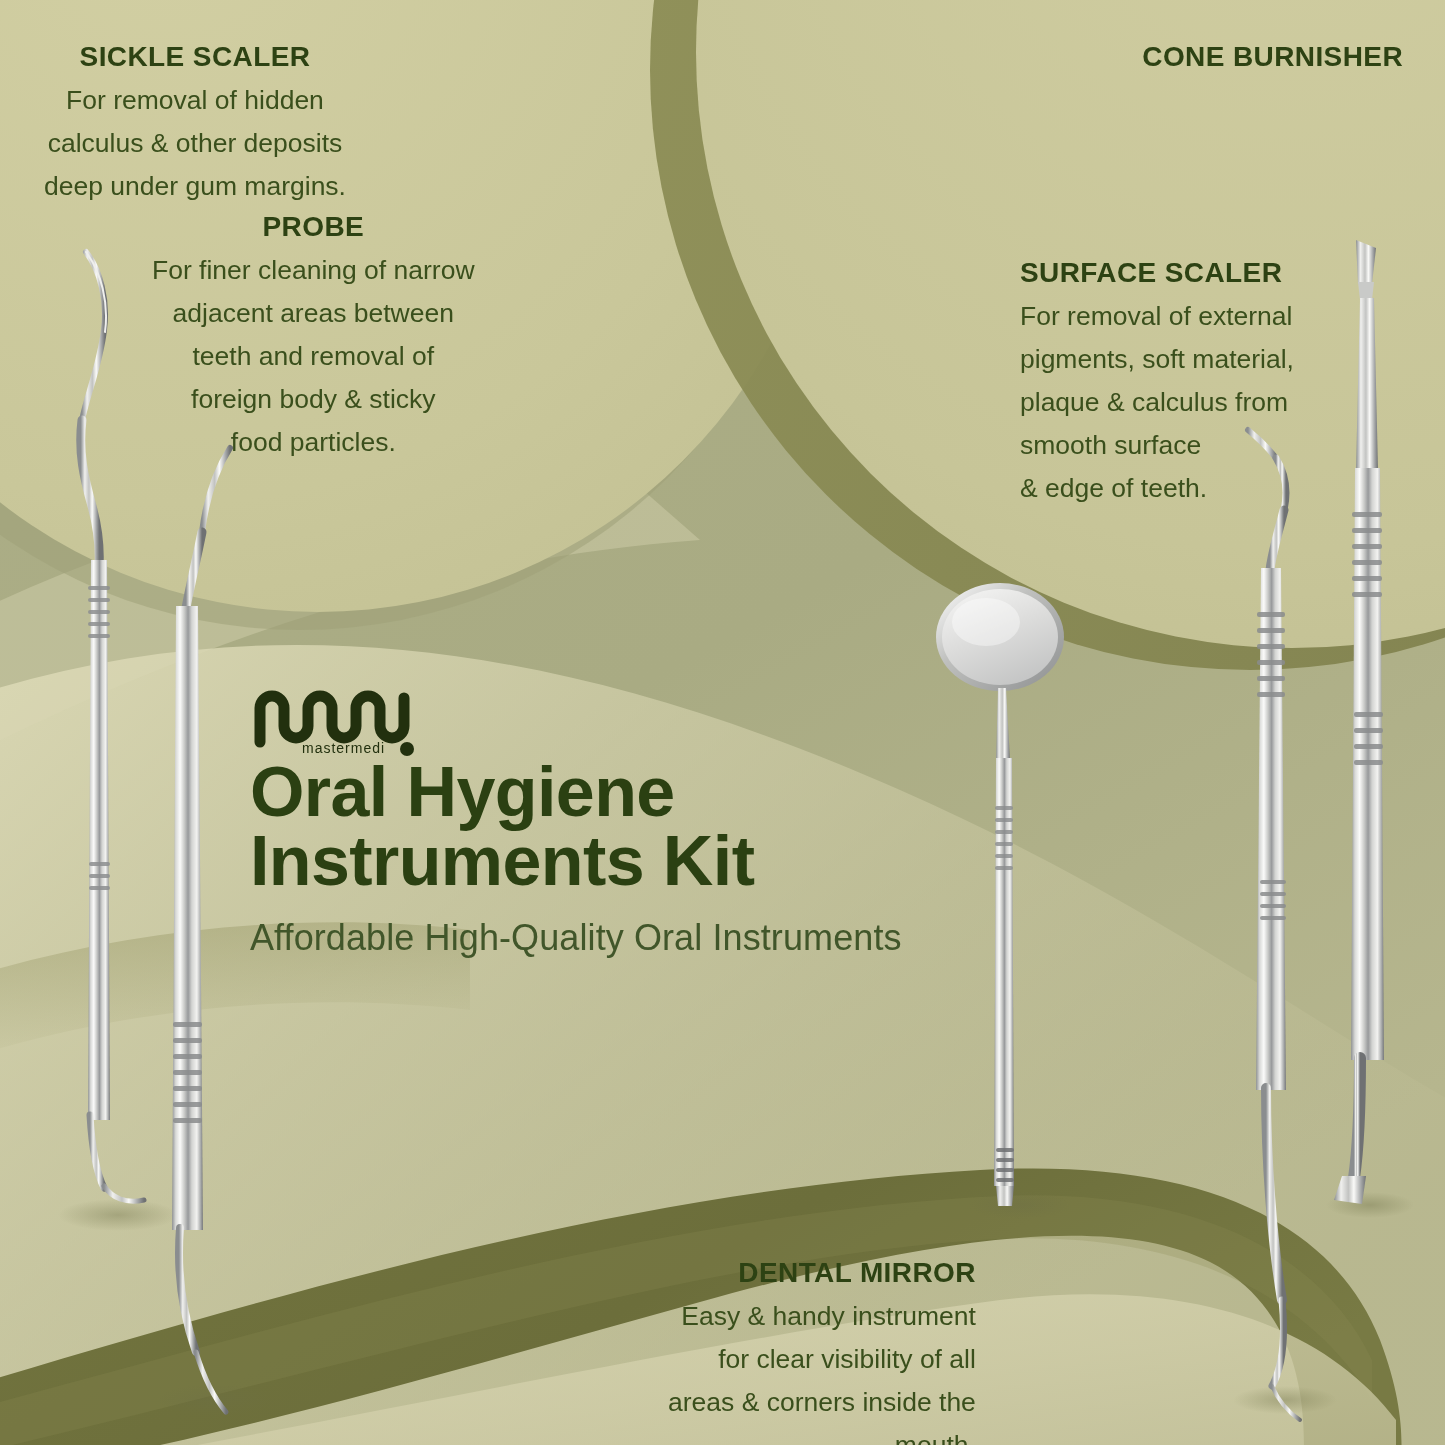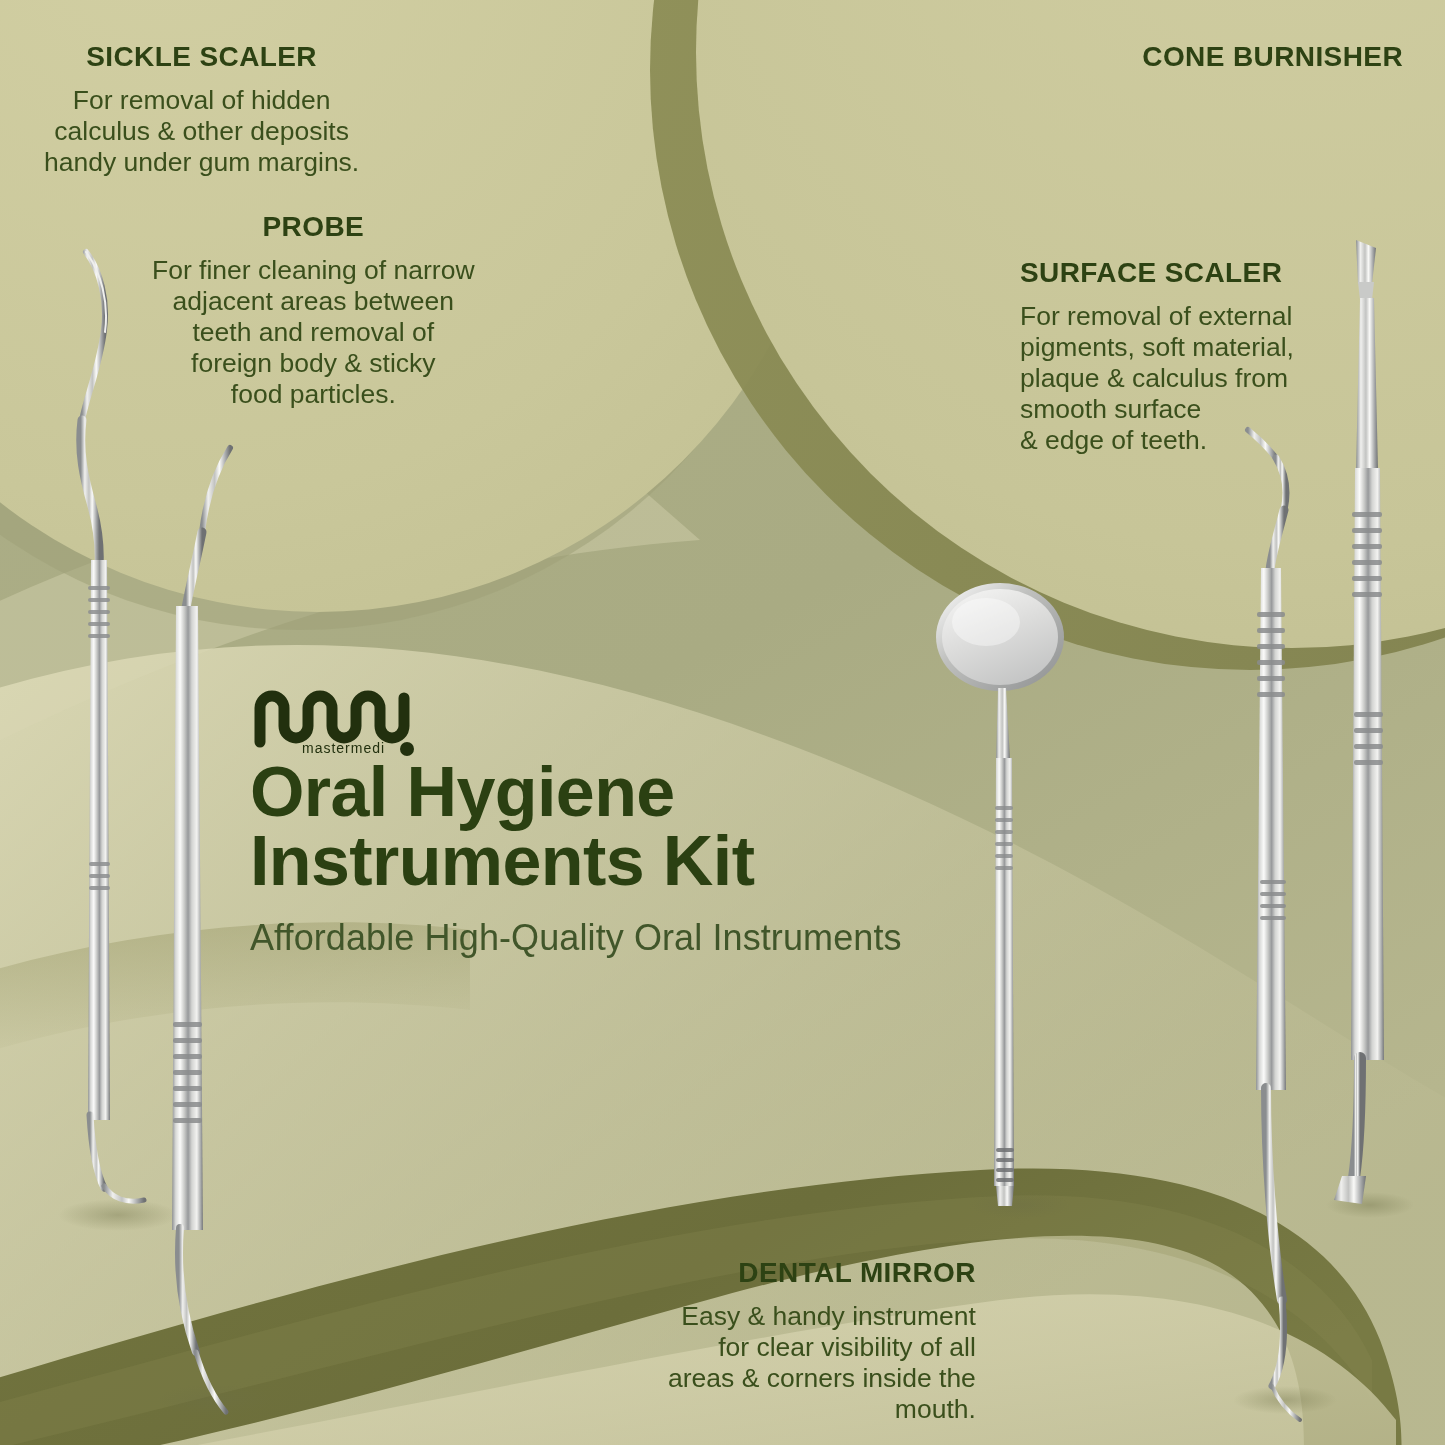--- a/index.html
+++ b/index.html
@@ -18,21 +18,21 @@
   
   .txtblock { position:absolute; z-index:30; }
   .hd {
     font-size:28px; font-weight:bold; letter-spacing:0.4px;
     color:#2D4213; line-height:1.1; white-space:nowrap;
   }
   .bd {
     font-size:26.5px; font-weight:400; color:#3A4F1C;
     line-height:1.17; margin-top:12px;
   }
-  .bd span { display:block; }
+  .bd span { display:block;margin-top:12px; }
 
   .b-sickle   { left:44px;  top:42px;  text-align:center; }
   .b-probe    { left:152px; top:212px; text-align:center; }
   .b-cone     { right:42px; top:42px;  text-align:right; }
   .b-surface  { left:1020px;top:258px; text-align:left; }
   .b-mirror   { left:668px; top:1258px;text-align:right; }
 
   
   .lockup { position:absolute; left:250px; top:686px; z-index:30; }
   .logomark { position:relative; width:168px; height:62px; }
@@ -312,21 +312,21 @@
 
       <path d="M1342 1176 L 1366 1176 L 1362 1204 L 1334 1200 Z" fill="url(#chromeThin)"></path>
     </g>
   </svg>
 
   <div class="txtblock b-sickle">
     <div class="hd">SICKLE SCALER</div>
     <div class="bd">
       <span>For removal of hidden</span>
       <span>calculus &amp; other deposits</span>
-      <span>handy under gum margins.</span>
+      <span>deep under gum margins.</span>
     </div>
   </div>
 
   <div class="txtblock b-probe">
     <div class="hd">PROBE</div>
     <div class="bd">
       <span>For finer cleaning of narrow</span>
       <span>adjacent areas between</span>
       <span>teeth and removal of</span>
       <span>foreign body &amp; sticky</span>

